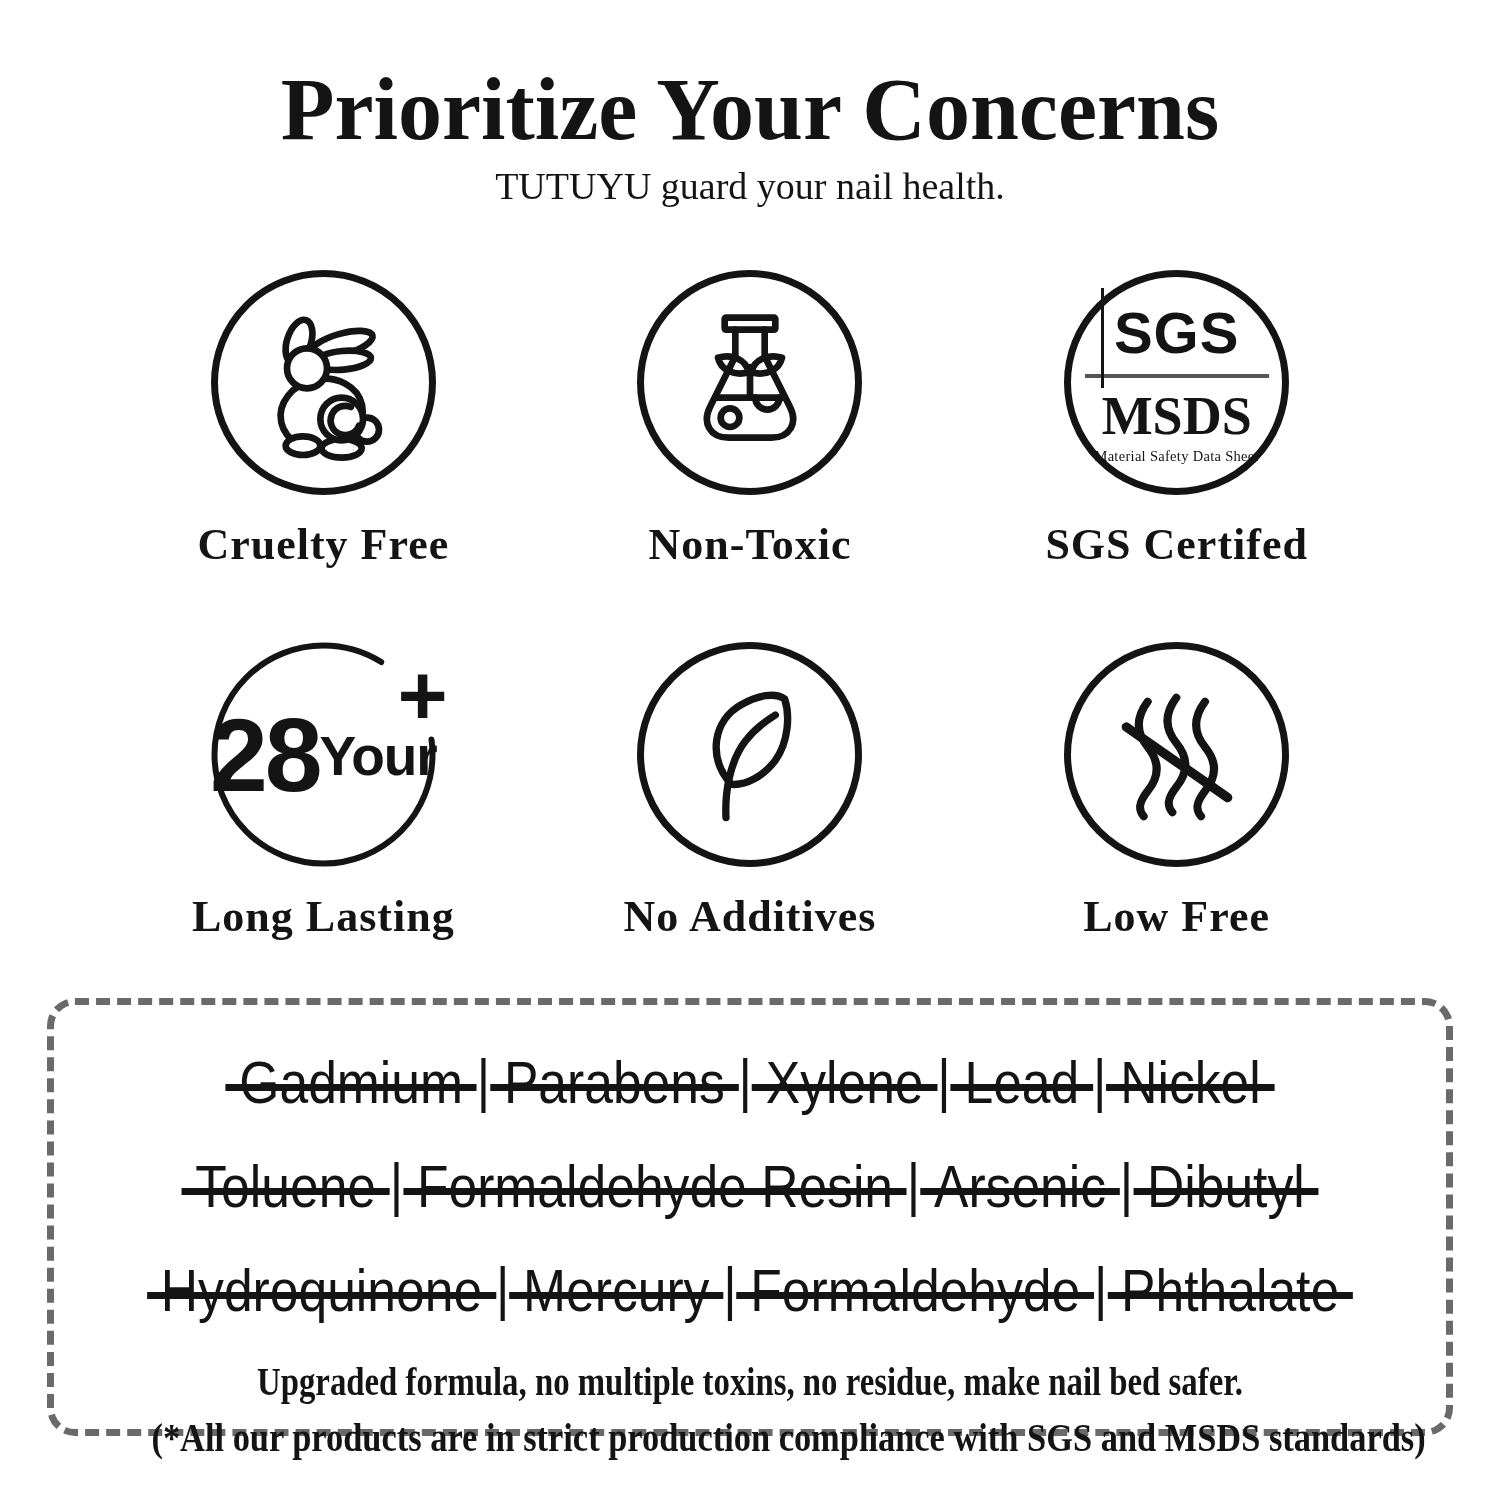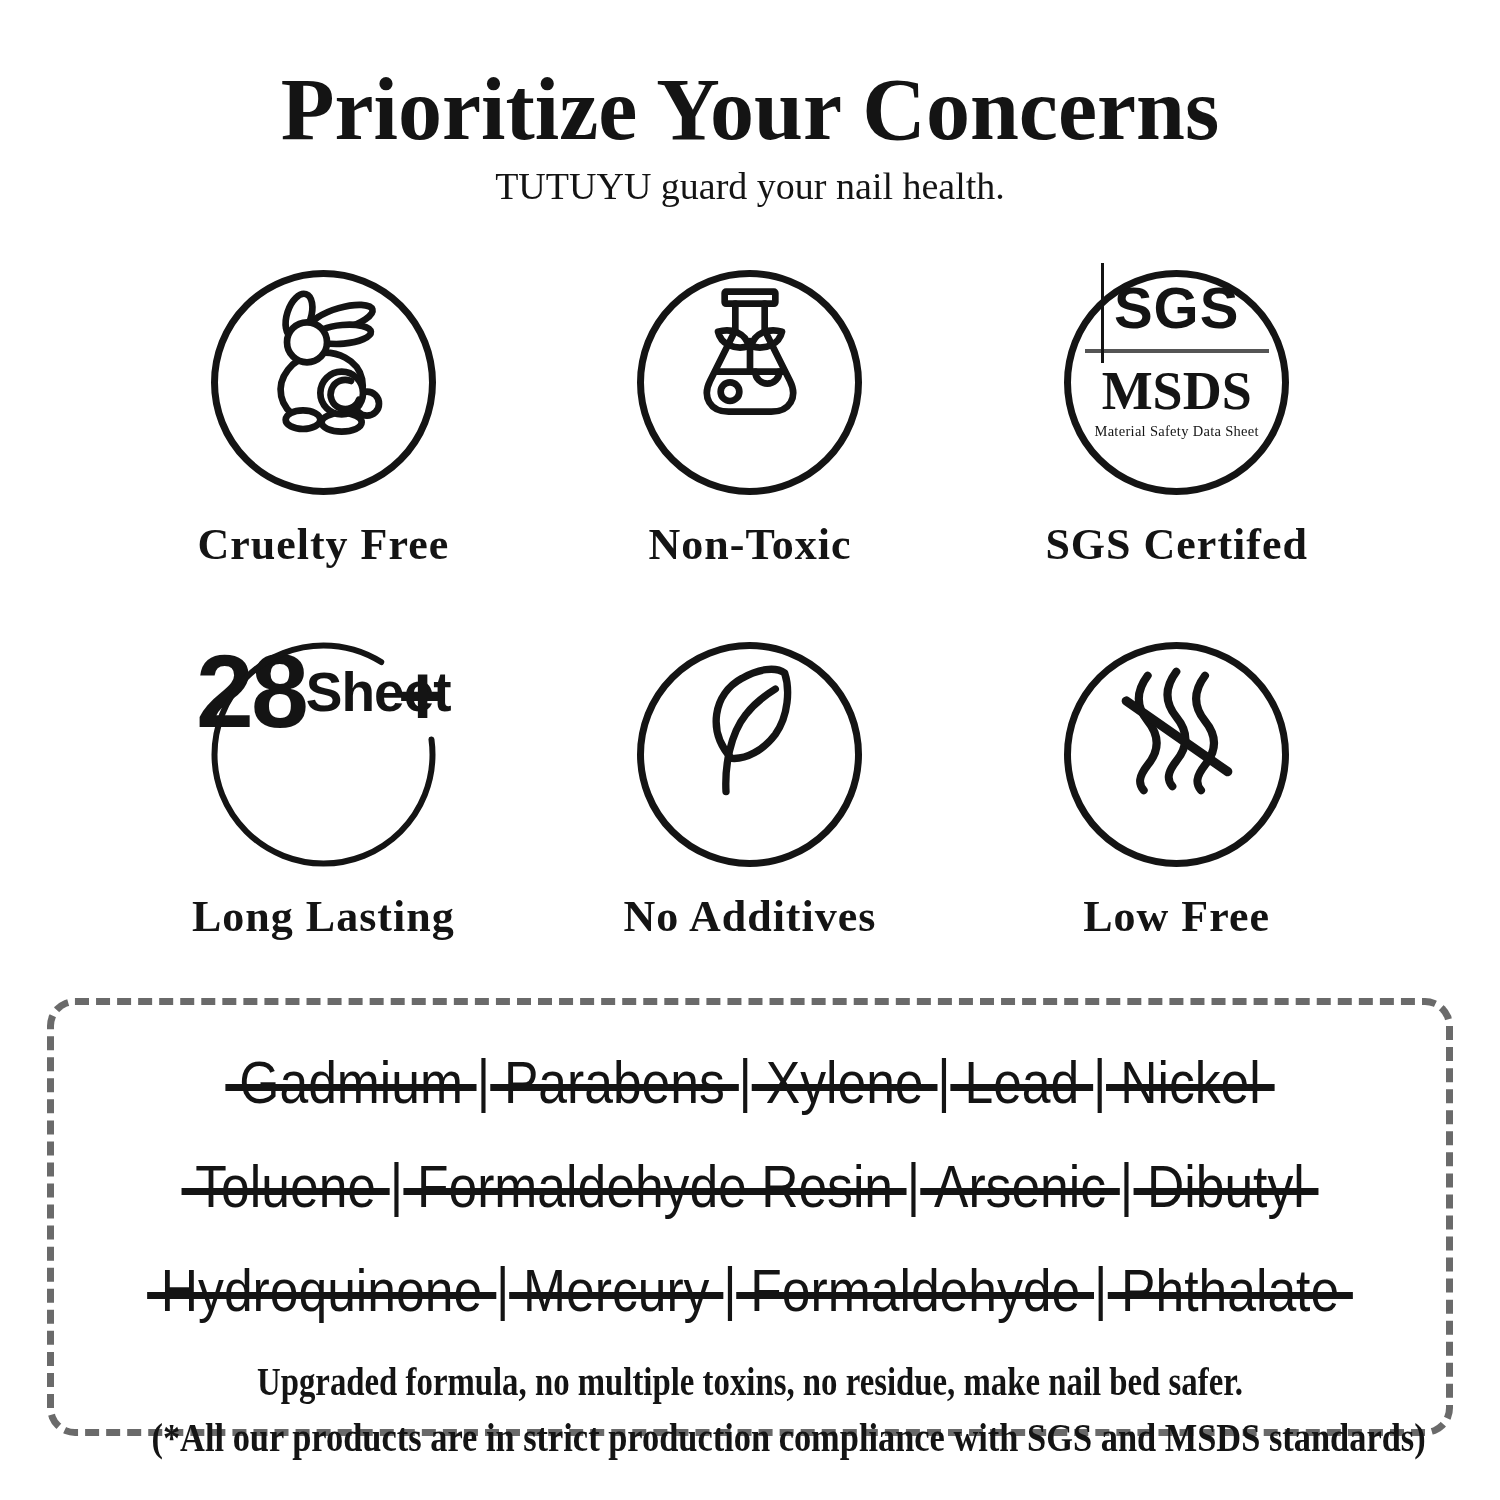--- a/index.html
+++ b/index.html
@@ -19,21 +19,21 @@
   
   .grid{
     margin:62px 110px 0;
     display:grid;grid-template-columns:repeat(3,1fr);
     row-gap:72px;
   }
   .cell{display:flex;flex-direction:column;align-items:center;}
   .circle{
     width:225px;height:225px;border-radius:50%;
     border:7px solid #141414;box-sizing:border-box;
-    display:flex;align-items:flex-start;justify-content:center;
+    display:flex;align-items:center;justify-content:center;
     position:relative;background:#fff;
   }
   .circle svg{display:block;}
   .feature-label{
     margin-top:24px;font-size:44px;font-weight:700;letter-spacing:1px;
     white-space:nowrap;
   }
   
   .sgs-inner{display:flex;flex-direction:column;align-items:center;padding-top:2px;}
   .sgs-top{
@@ -148,21 +148,21 @@
       <div class="feature-label">SGS Certifed</div>
     </div>
 
     <div class="cell">
       <div class="circle days-circle">
         <svg class="days-arc" viewBox="0 0 225 225">
           <circle cx="112.5" cy="112.5" r="109" fill="none" stroke="#141414" stroke-width="6" pathLength="360" stroke-dasharray="310 50" stroke-dashoffset="8" stroke-linecap="round"></circle>
         </svg>
         <div class="days-inner">
           <div class="days-number">28</div>
-          <div class="days-unit">Sheet</div>
+          <div class="days-unit">Your</div>
         </div>
         <div class="days-plus">+</div>
       </div>
       <div class="feature-label">Long Lasting</div>
     </div>
 
     <div class="cell">
       <div class="circle">
         <svg width="160" height="160" viewBox="0 0 120 120">
           <g fill="none" stroke="#141414" stroke-width="5.5" stroke-linejoin="round" stroke-linecap="round">

